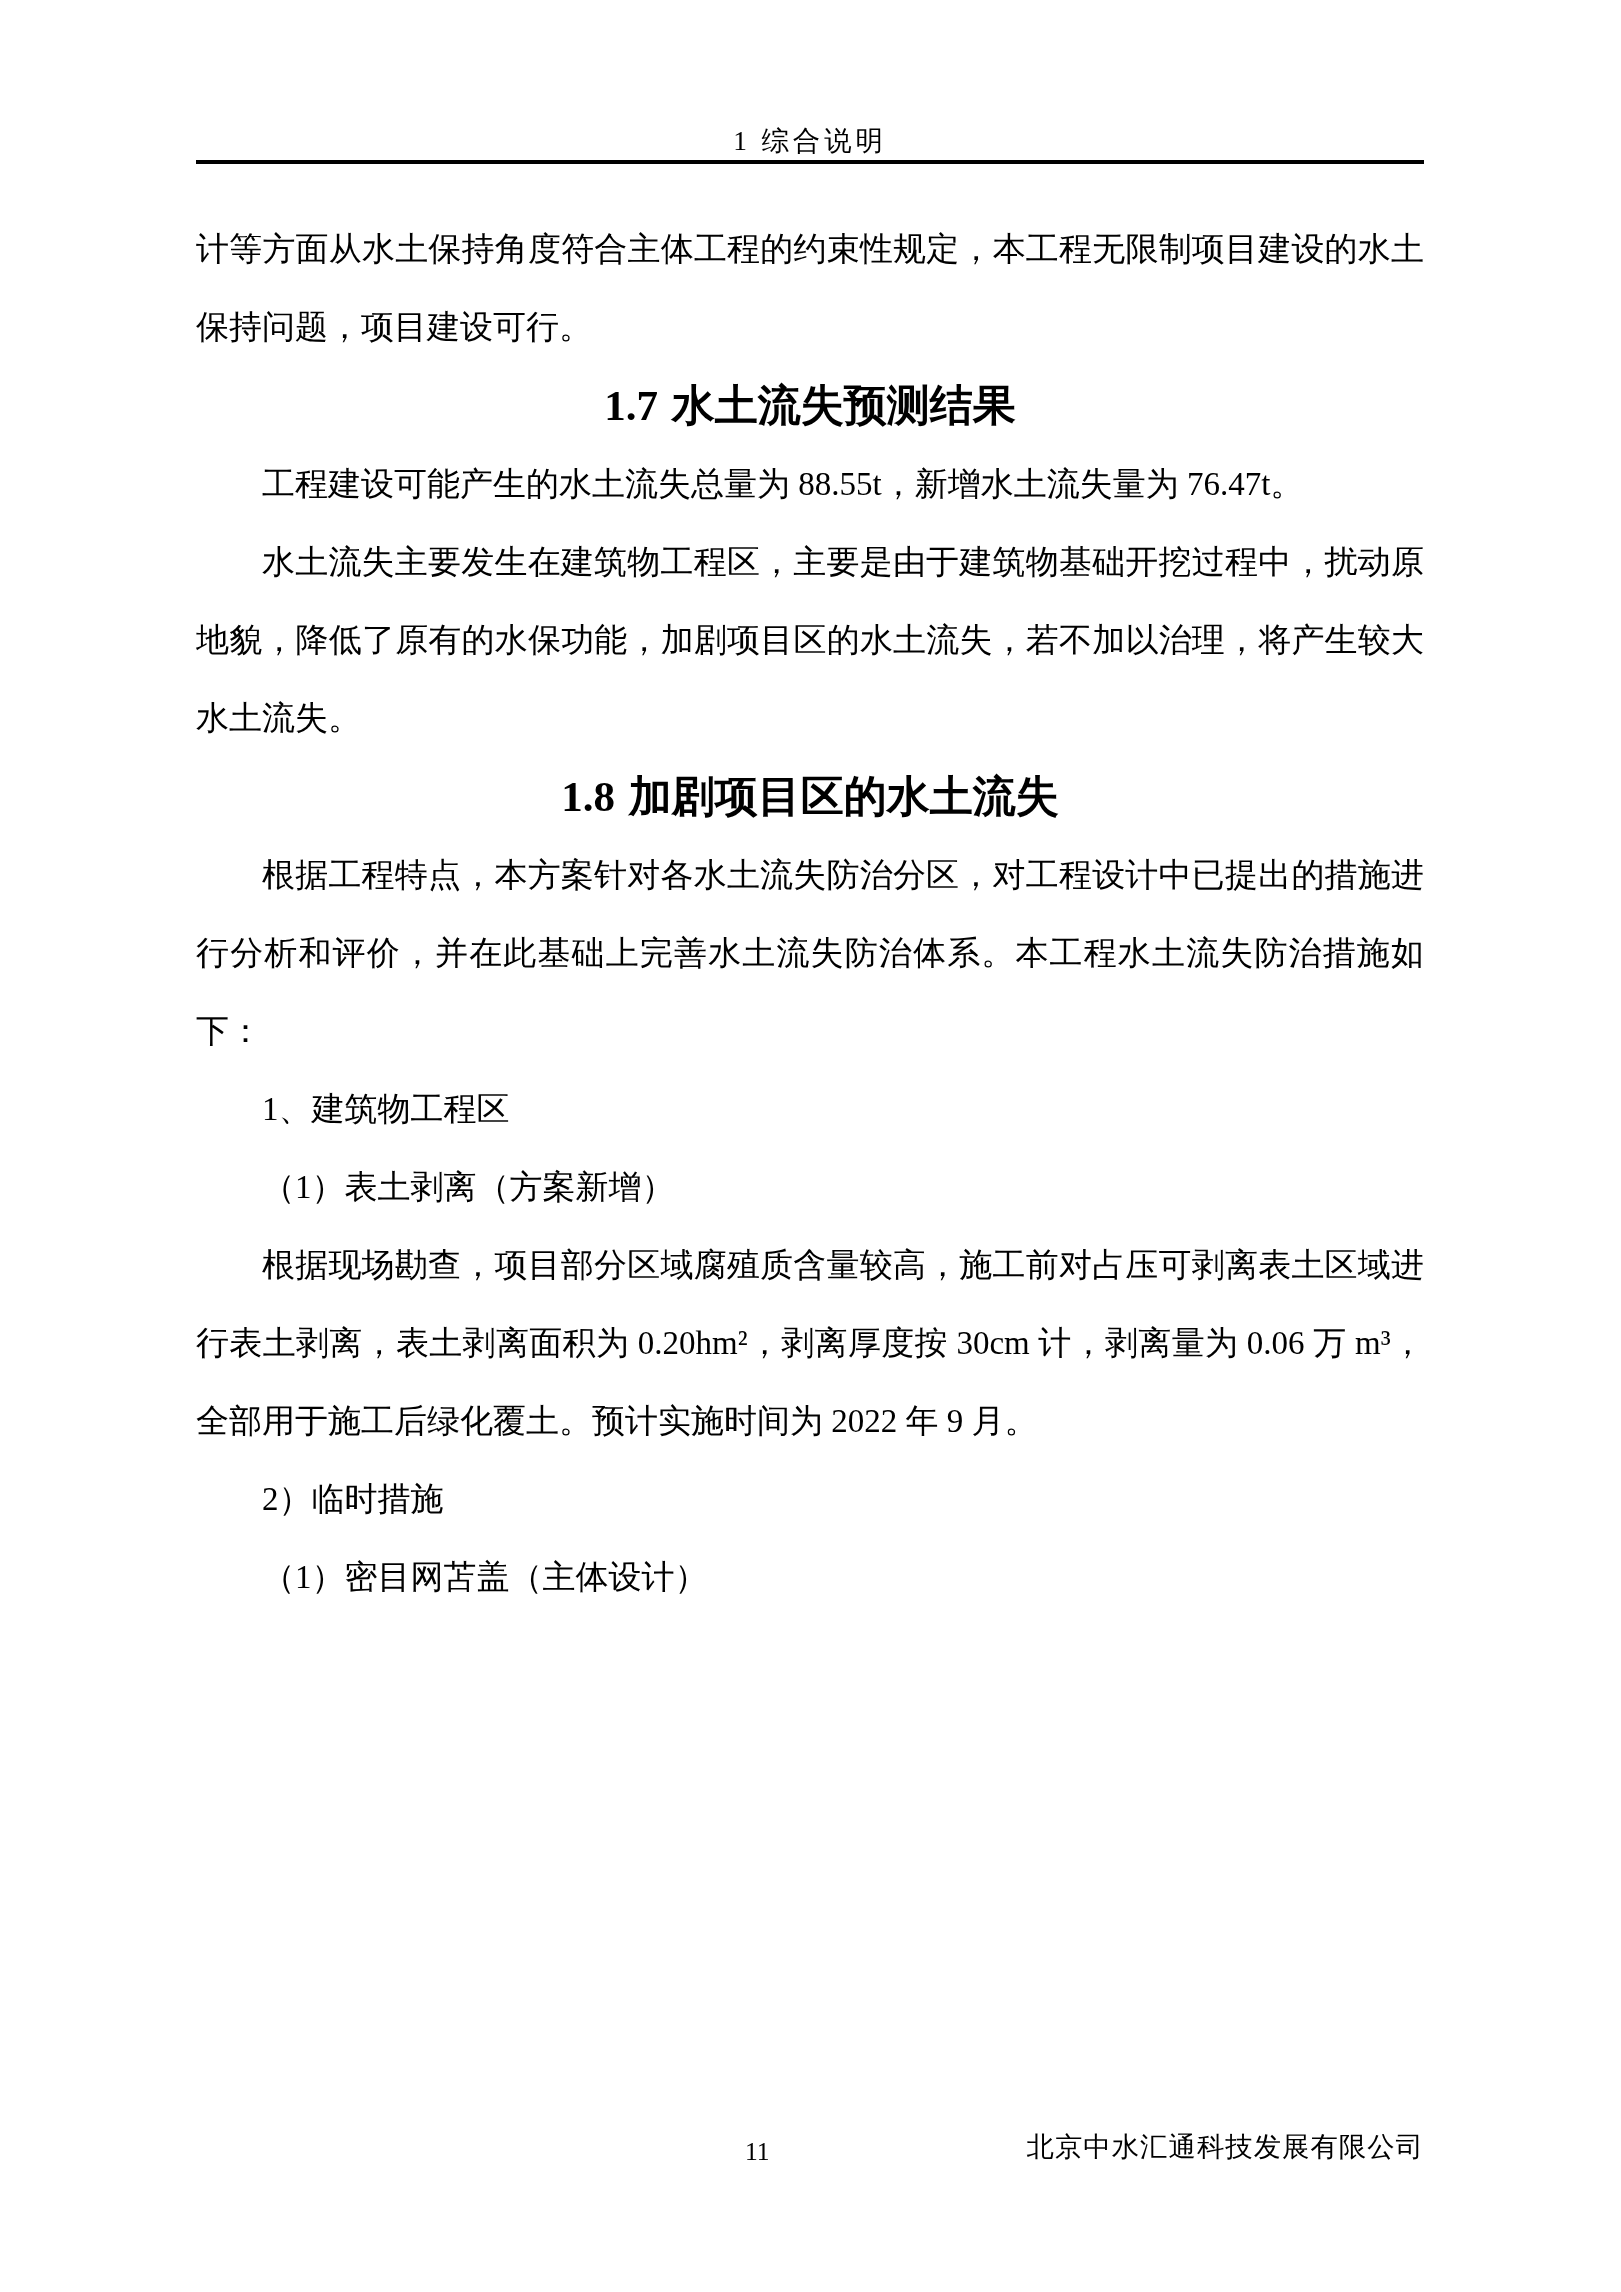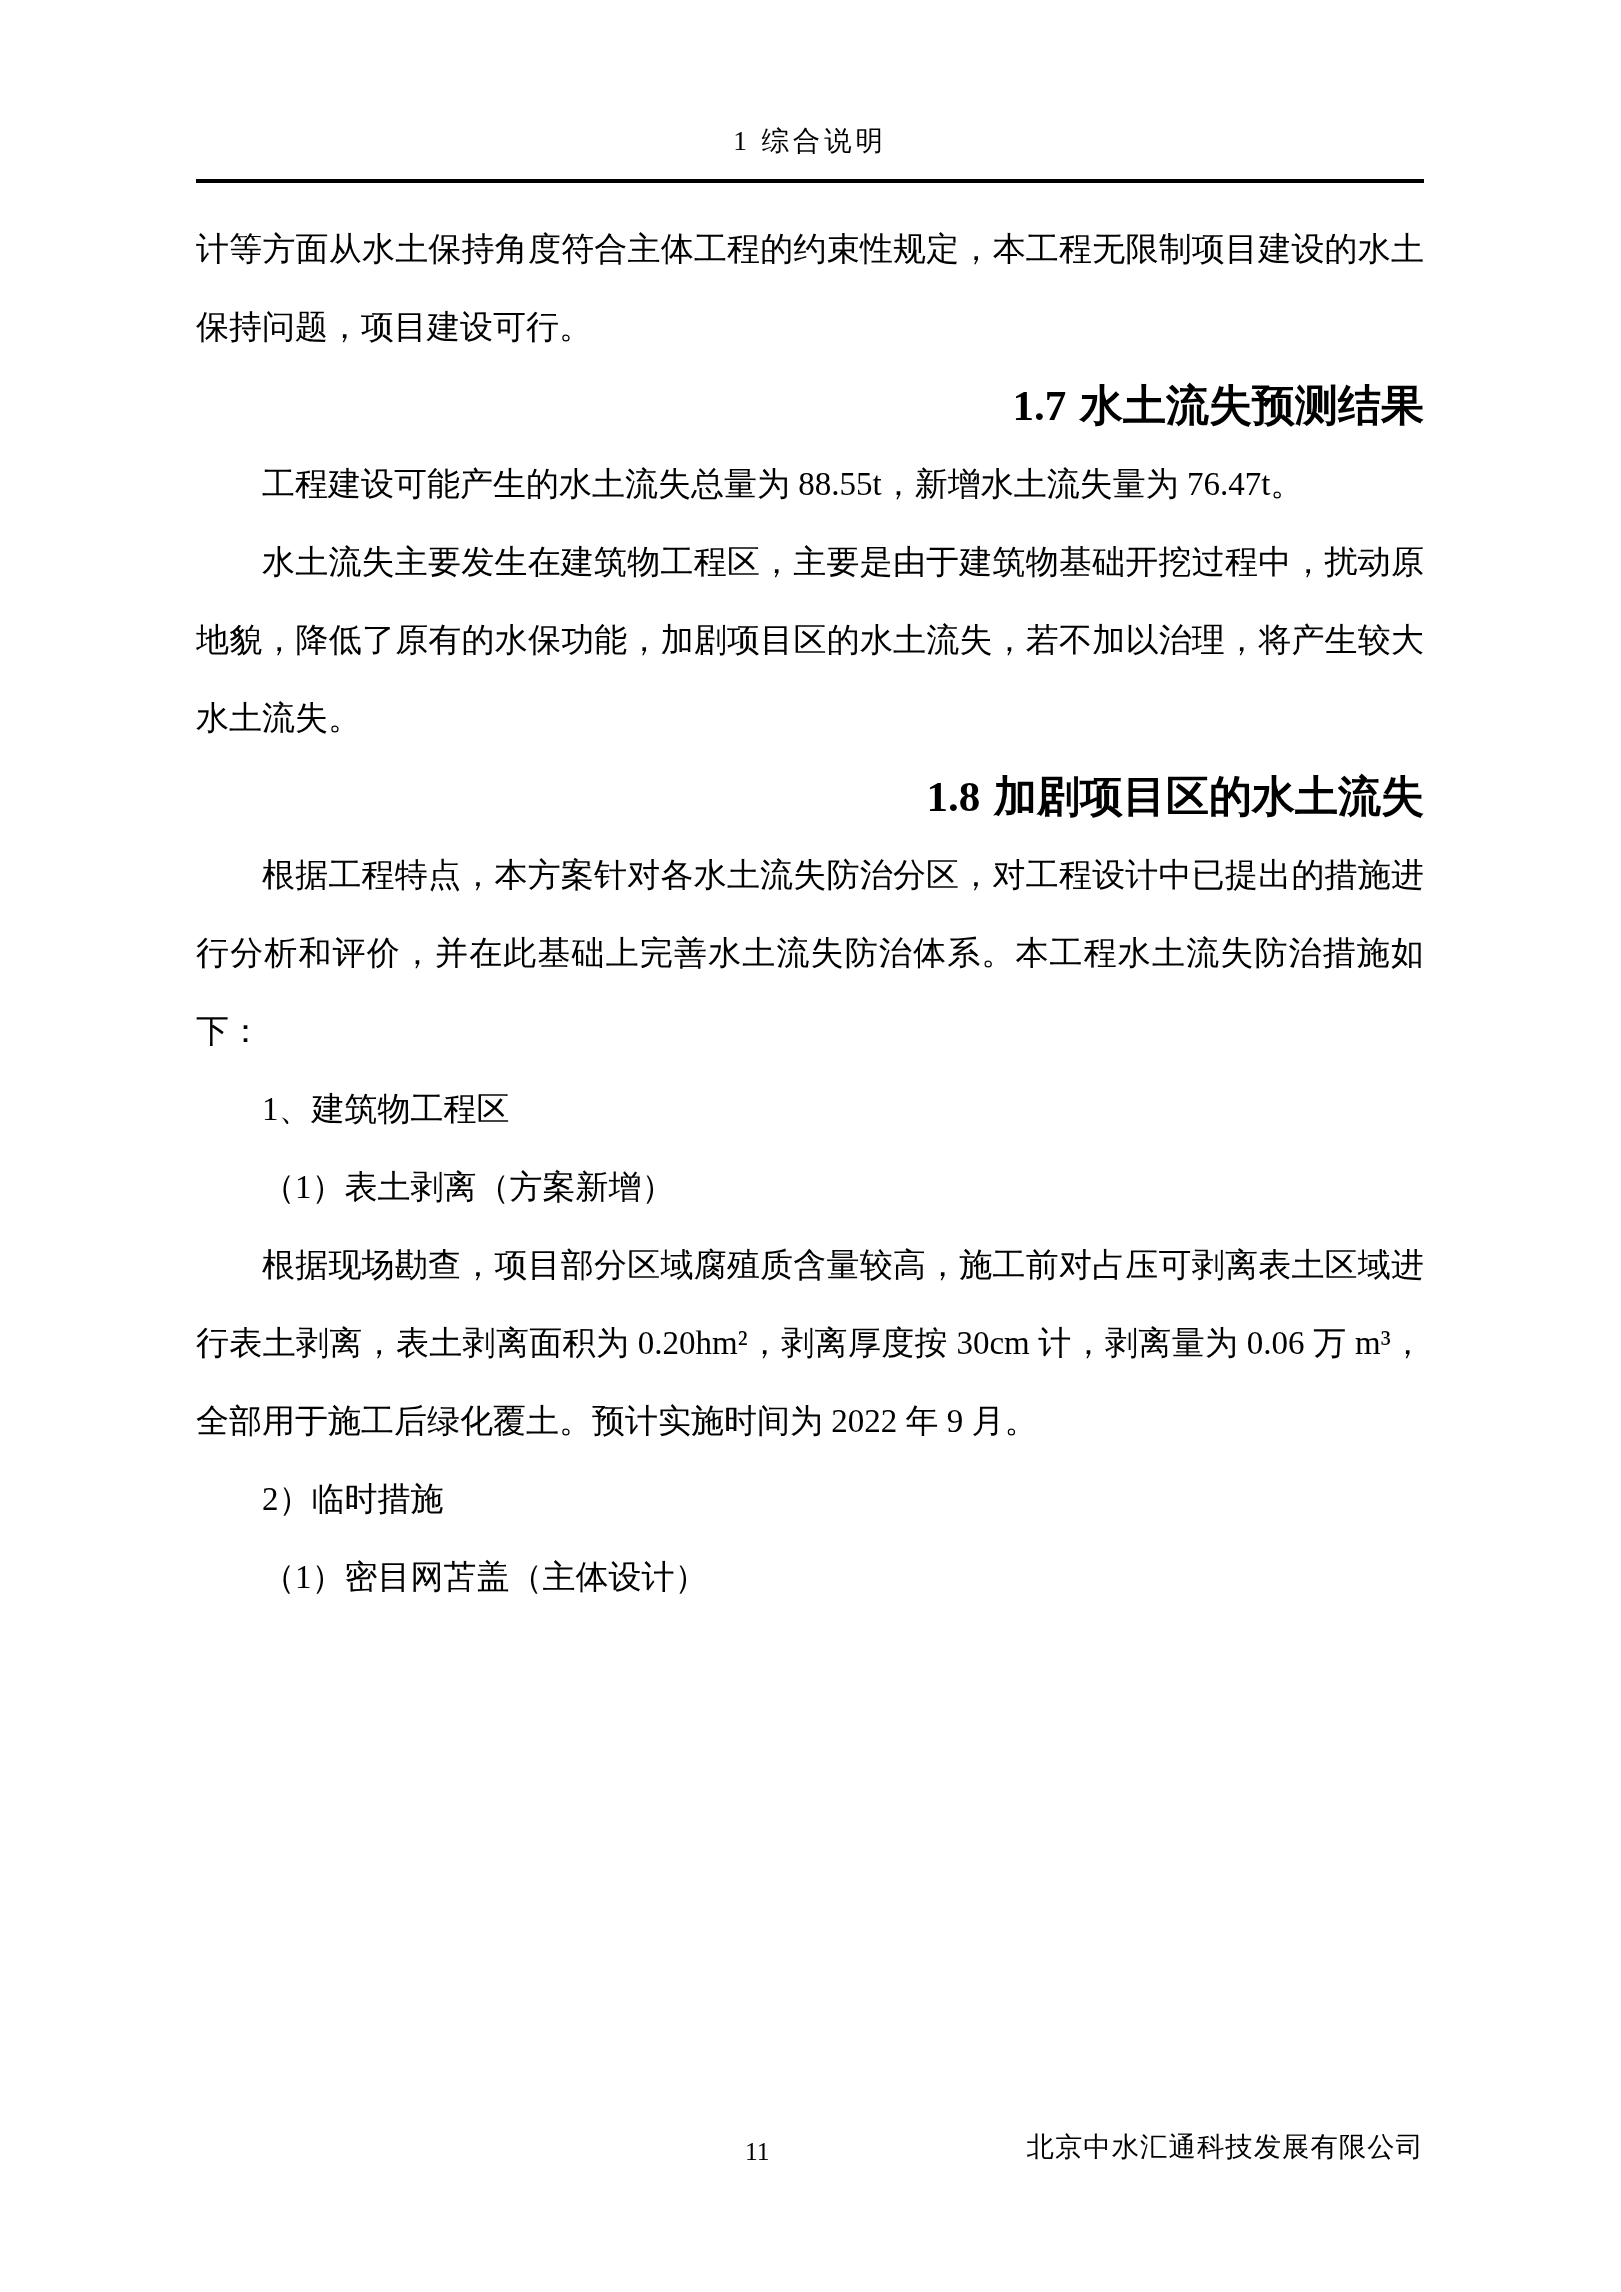--- a/index.html
+++ b/index.html
@@ -18,21 +18,21 @@
   .page-header {
     position: absolute;
     left: 196px;
     top: 125px;
     width: 1228px;
     text-align: center;
     font-family: "Liberation Serif", "DejaVu Serif", serif;
     font-size: 27.4px;
     line-height: 33px;
     letter-spacing: 3.9px;
-    padding-bottom: 21px;
+    padding-bottom: 2px;
     border-bottom: 4.9px solid #000000;
   }
   .content {
     position: absolute;
     left: 196px;
     top: 173px;
     width: 1228px;
     padding-top: 37px;
     font-family: "Liberation Serif", "DejaVu Serif", serif;
     font-size: 33px;
@@ -46,21 +46,21 @@
   }
   .para.no-indent {
     text-indent: 0;
   }
   h2.heading {
     margin: 0;
     font-size: 43px;
     line-height: 78px;
     font-weight: bold;
     font-family: "Liberation Sans", "DejaVu Sans", sans-serif;
-    text-align: right;
+    text-align: center;
     text-indent: 0;
   }
   h2.heading .h-num {
     font-family: "Liberation Serif", "DejaVu Serif", serif;
     margin-right: 13.7px;
   }
   .page-footer {
     position: absolute;
     left: 196px;
     top: 2094px;

